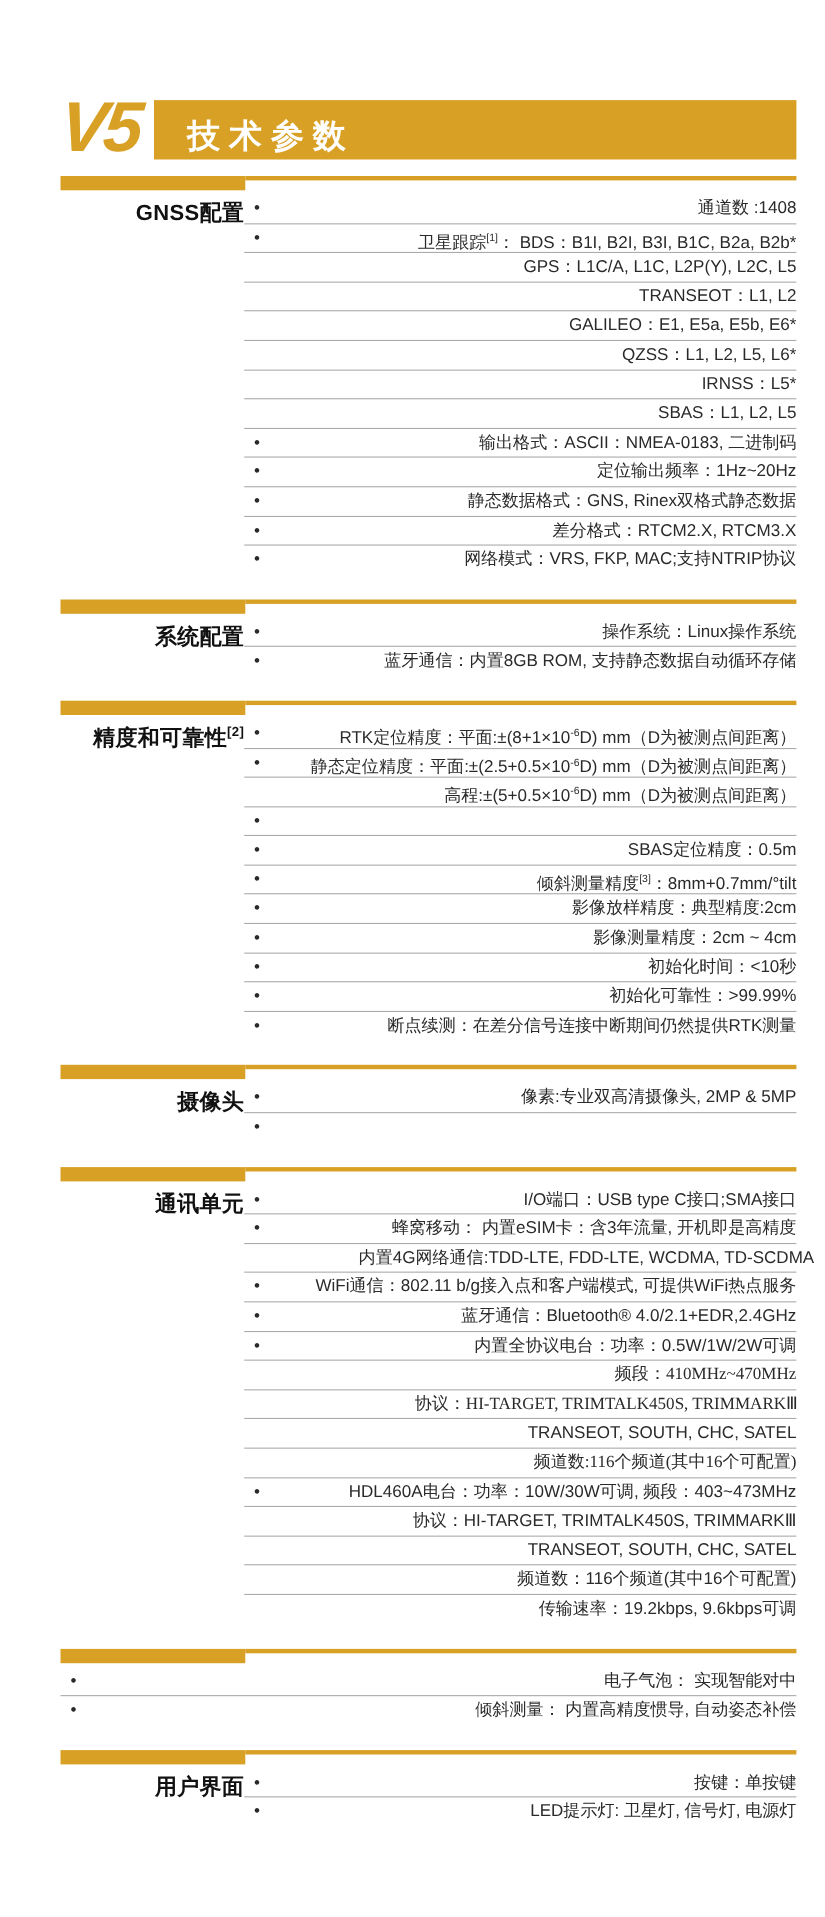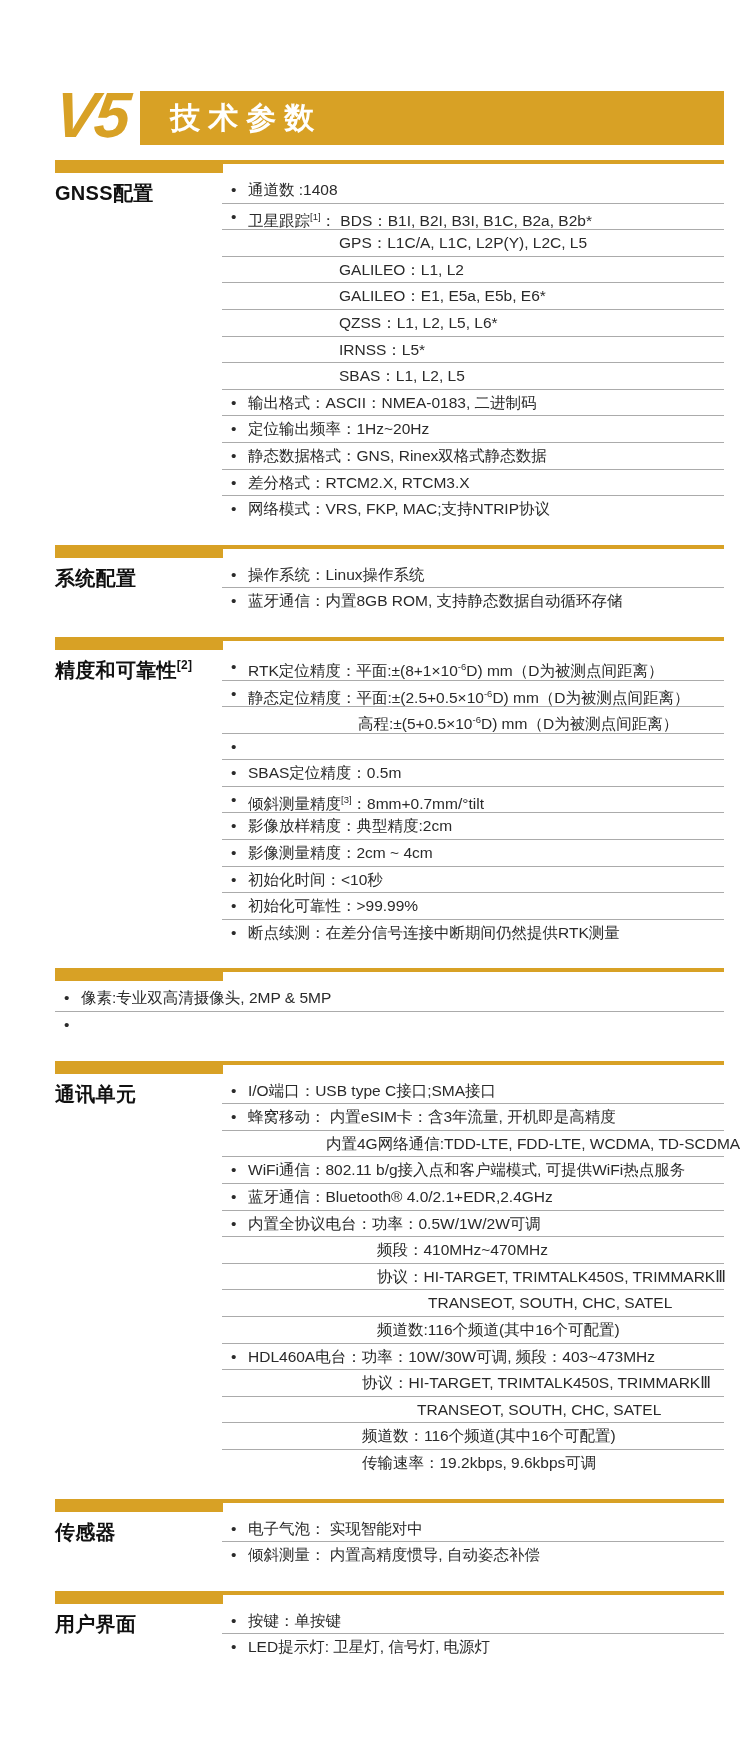--- a/index.html
+++ b/index.html
@@ -9,50 +9,50 @@
     -webkit-font-smoothing:antialiased;
   }
   
   .header{display:flex;align-items:flex-start;margin:84px 26px 0 55px;}
   .logo{
     color:#D8A125;font-style:italic;font-weight:900;font-size:64px;line-height:62px;
     letter-spacing:-3px;margin-right:13px;transform:skewX(-6deg);
   }
   .banner{
     flex:1;margin-top:7px;height:54px;background:#D8A125;color:#ffffff;
-    font-size:30px;font-weight:700;letter-spacing:8px;display:flex;align-items:center;
+    font-size:30px;font-weight:700;letter-spacing:8px;display:flex;align-items:flex-end;
     padding-left:30px;box-sizing:border-box;
   }
   
   .divider{display:flex;align-items:flex-start;margin:14px 26px 0 55px;}
   .divider.gap{margin-top:22px;}
   .dv-thick{width:168px;height:13px;background:#D8A125;}
   .dv-thin{flex:1;height:4px;background:#D8A125;}
   
-  .sec{display:flex;margin:4px 26px 0 55px;}
+  .sec{display:flex;margin:4px 26px 0 55px;text-align:right;}
   .sec-title{
     width:167px;flex:0 0 167px;font-size:20px;font-weight:700;color:#111111;
     padding-top:3px;letter-spacing:0.3px;white-space:nowrap;
   }
   .tsp{font-size:12px;font-weight:700;}
   .rows{flex:1;min-width:0;}
   .row{
     position:relative;height:26.6px;line-height:26.6px;font-size:15.5px;
     padding-left:26px;border-bottom:1px solid #ABABAB;white-space:nowrap;
     box-sizing:border-box;color:#2a2a2a;
   }
   .rows .row:last-child{border-bottom:none;}
   .bu{position:absolute;left:9px;top:0;}
   .sp{font-size:9.5px;}
   
   .in-sat{padding-left:117px;}
   .in-alt{padding-left:136px;}
   .in-4g{padding-left:104px;}
   .in-edge{padding-left:229px;}
-  .in-radio{padding-left:155px;}
+  .in-radio{padding-left:155px;font-family:Liberation Serif, serif;}
   .in-trans{padding-left:206px;}
   .in-radio2{padding-left:140px;}
   .in-trans2{padding-left:195px;}
 </style>
 </head>
 <body>
 
 <div class="header">
   <div class="logo">V5</div>
   <div class="banner">
@@ -63,21 +63,21 @@
 <div class="divider">
     <span class="dv-thick"></span>
     <span class="dv-thin"></span>
   </div>
 <div class="sec">
   <div class="sec-title"><span>GNSS配置</span></div>
   <div class="rows">
     <div class="row"><span class="bu">•</span><span>通道数 :1408</span></div>
     <div class="row"><span class="bu">•</span><span>卫星跟踪</span><sup class="sp">[1]</sup><span>： BDS：B1I, B2I, B3I, B1C, B2a, B2b*</span></div>
     <div class="row in-sat"><span>GPS：L1C/A, L1C, L2P(Y), L2C, L5</span></div>
-    <div class="row in-sat"><span>GALILEO：L1, L2</span></div>
+    <div class="row in-sat"><span>TRANSEOT：L1, L2</span></div>
     <div class="row in-sat"><span>GALILEO：E1, E5a, E5b, E6*</span></div>
     <div class="row in-sat"><span>QZSS：L1, L2, L5, L6*</span></div>
     <div class="row in-sat"><span>IRNSS：L5*</span></div>
     <div class="row in-sat"><span>SBAS：L1, L2, L5</span></div>
     <div class="row"><span class="bu">•</span><span>输出格式：ASCII：NMEA-0183, 二进制码</span></div>
     <div class="row"><span class="bu">•</span><span>定位输出频率：1Hz~20Hz</span></div>
     <div class="row"><span class="bu">•</span><span>静态数据格式：GNS, Rinex双格式静态数据</span></div>
     <div class="row"><span class="bu">•</span><span>差分格式：RTCM2.X, RTCM3.X</span></div>
     <div class="row"><span class="bu">•</span><span>网络模式：VRS, FKP, MAC;支持NTRIP协议</span></div>
   </div>
@@ -114,20 +114,21 @@
     <div class="row"><span class="bu">•</span><span>初始化可靠性：&gt;99.99%</span></div>
     <div class="row"><span class="bu">•</span><span>断点续测：在差分信号连接中断期间仍然提供RTK测量</span></div>
   </div>
 </div>
 
 <div class="divider gap">
     <span class="dv-thick"></span>
     <span class="dv-thin"></span>
   </div>
 <div class="sec">
+  <div class="sec-title"><span>摄像头</span></div>
   <div class="rows">
     <div class="row"><span class="bu">•</span><span>像素:专业双高清摄像头, 2MP &amp; 5MP</span></div>
     <div class="row"><span class="bu">•</span></div>
   </div>
 </div>
 
 <div class="divider gap">
     <span class="dv-thick"></span>
     <span class="dv-thin"></span>
   </div>
@@ -150,21 +151,20 @@
     <div class="row in-radio2"><span>频道数：116个频道(其中16个可配置)</span></div>
     <div class="row in-radio2"><span>传输速率：19.2kbps, 9.6kbps可调</span></div>
   </div>
 </div>
 
 <div class="divider gap">
     <span class="dv-thick"></span>
     <span class="dv-thin"></span>
   </div>
 <div class="sec">
-  <div class="sec-title"><span>传感器</span></div>
   <div class="rows">
     <div class="row"><span class="bu">•</span><span>电子气泡： 实现智能对中</span></div>
     <div class="row"><span class="bu">•</span><span>倾斜测量： 内置高精度惯导, 自动姿态补偿</span></div>
   </div>
 </div>
 
 <div class="divider gap">
     <span class="dv-thick"></span>
     <span class="dv-thin"></span>
   </div>

